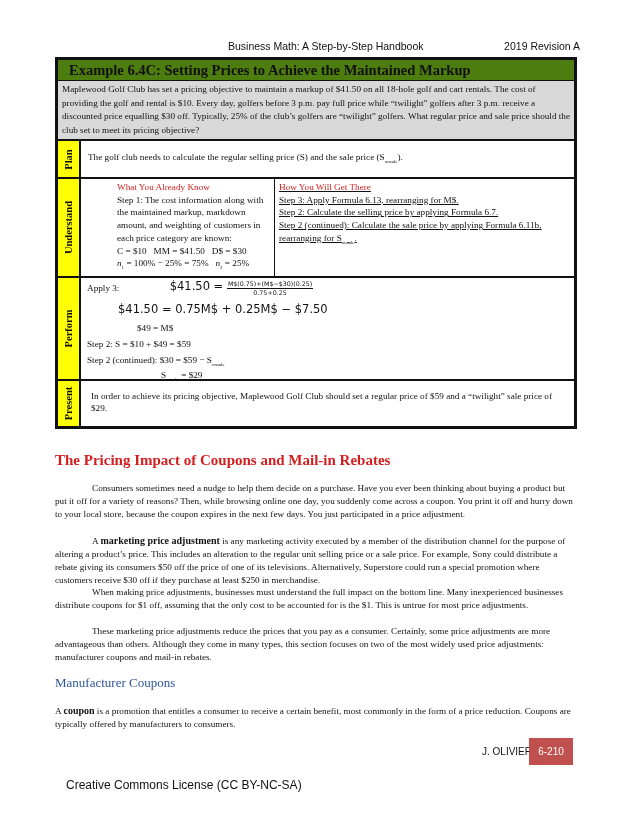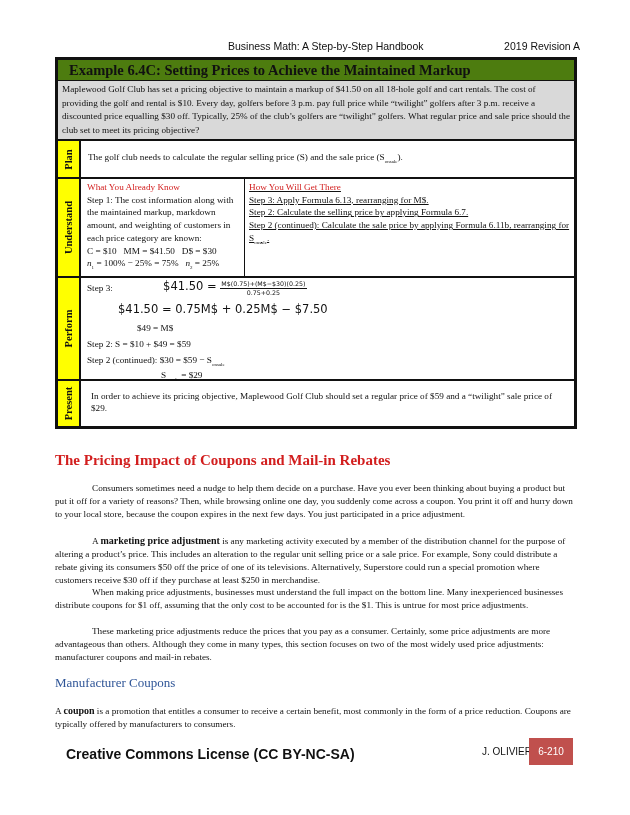--- a/index.html
+++ b/index.html
@@ -28,21 +28,21 @@
   }
   .row { display: flex; border-bottom: 2px solid #111; }
   .row:last-child { border-bottom: none; }
   .row-label {
     width: 23px; background: #ffff00; border-right: 2px solid #111;
     display: flex; align-items: center; justify-content: center; flex-shrink: 0;
   }
   .row-label span {
     transform: rotate(-90deg); white-space: nowrap; font-weight: bold; font-size: 10.5px;
   }
-  .row-body { flex: 1; font-size: 9.2px; line-height: 12.7px; }
+  .row-body { flex: 1; font-size: 9.2px; line-height: 12.7px; padding-left: 30px; }
 
   .plan .row-body { padding: 10px 7px; height: 36px; }
 
   .understand .row-body { display: flex; }
   .understand .col-left { width: 164px; border-right: 1px solid #111; padding: 2px 6px 1px 6px; }
   .understand .col-right { flex: 1; padding: 2px 4px 1px 4px; text-decoration: underline; }
   .understand .heading { color: #d21e1e; }
   .understand .vars { white-space: nowrap; }
 
   .perform .row-body { padding: 3px 6px 2px 6px; height: 101px; position: relative; }
@@ -64,22 +64,22 @@
     font-size: 9.2px; line-height: 13.1px; text-indent: 37px;
   }
   .para b { font-size: 10px; }
   .subsection-heading {
     position: absolute; left: 55px; top: 675px;
     color: #2f5597; font-size: 13px;
   }
   .para-noindent { text-indent: 0; }
 
   .footer-left {
-    position: absolute; left: 66px; top: 746px;
-    font-family: "Liberation Sans", "DejaVu Sans", sans-serif; font-size: 14px; font-weight: bold;
+    position: absolute; left: 66px; top: 778px;
+    font-family: "Liberation Sans", "DejaVu Sans", sans-serif; font-size: 12px;
   }
   .footer-author {
     position: absolute; left: 482px; top: 746px;
     font-family: "Liberation Sans", "DejaVu Sans", sans-serif; font-size: 10px;
   }
   .page-badge {
     position: absolute; left: 529px; top: 738px; width: 44px; height: 27px;
     background: #c0504d; color: #fff; display: flex; align-items: center; justify-content: center;
     font-family: "Liberation Sans", "DejaVu Sans", sans-serif; font-size: 10px;
   }
@@ -124,21 +124,21 @@
       </div>
     </div>
   </div>
 
   <div class="row perform">
     <div class="row-label">
         <span>Perform</span>
       </div>
     <div class="row-body">
       <div class="line" style="left:6px; top:2px;">
-        <span>Step 3: </span><span class="math" style="font-size:11.5px;margin-left:48px;">$41.50 = </span><span class="frac"><span class="num">M$(0.75)+(M$−$30)(0.25)</span><span class="den">0.75+0.25</span></span>
+        <span>Apply 3: </span><span class="math" style="font-size:11.5px;margin-left:48px;">$41.50 = </span><span class="frac"><span class="num">M$(0.75)+(M$−$30)(0.25)</span><span class="den">0.75+0.25</span></span>
       </div>
       <div class="line math" style="left:37px; top:25px; font-size:11.5px;">$41.50 = 0.75M$ + 0.25M$ − $7.50</div>
       <div class="line" style="left:56px; top:44px;">$49 = M$</div>
       <div class="line" style="left:6px; top:60px;">Step 2: S = $10 + $49 = $59</div>
       <div class="line" style="left:6px; top:76px;"><span>Step 2 (continued): $30 = $59 − S</span><sub>onsale</sub></div>
       <div class="line" style="left:80px; top:91px;"><span>S</span><sub>onsale</sub><span> = $29</span></div>
     </div>
   </div>
 
   <div class="row present">

